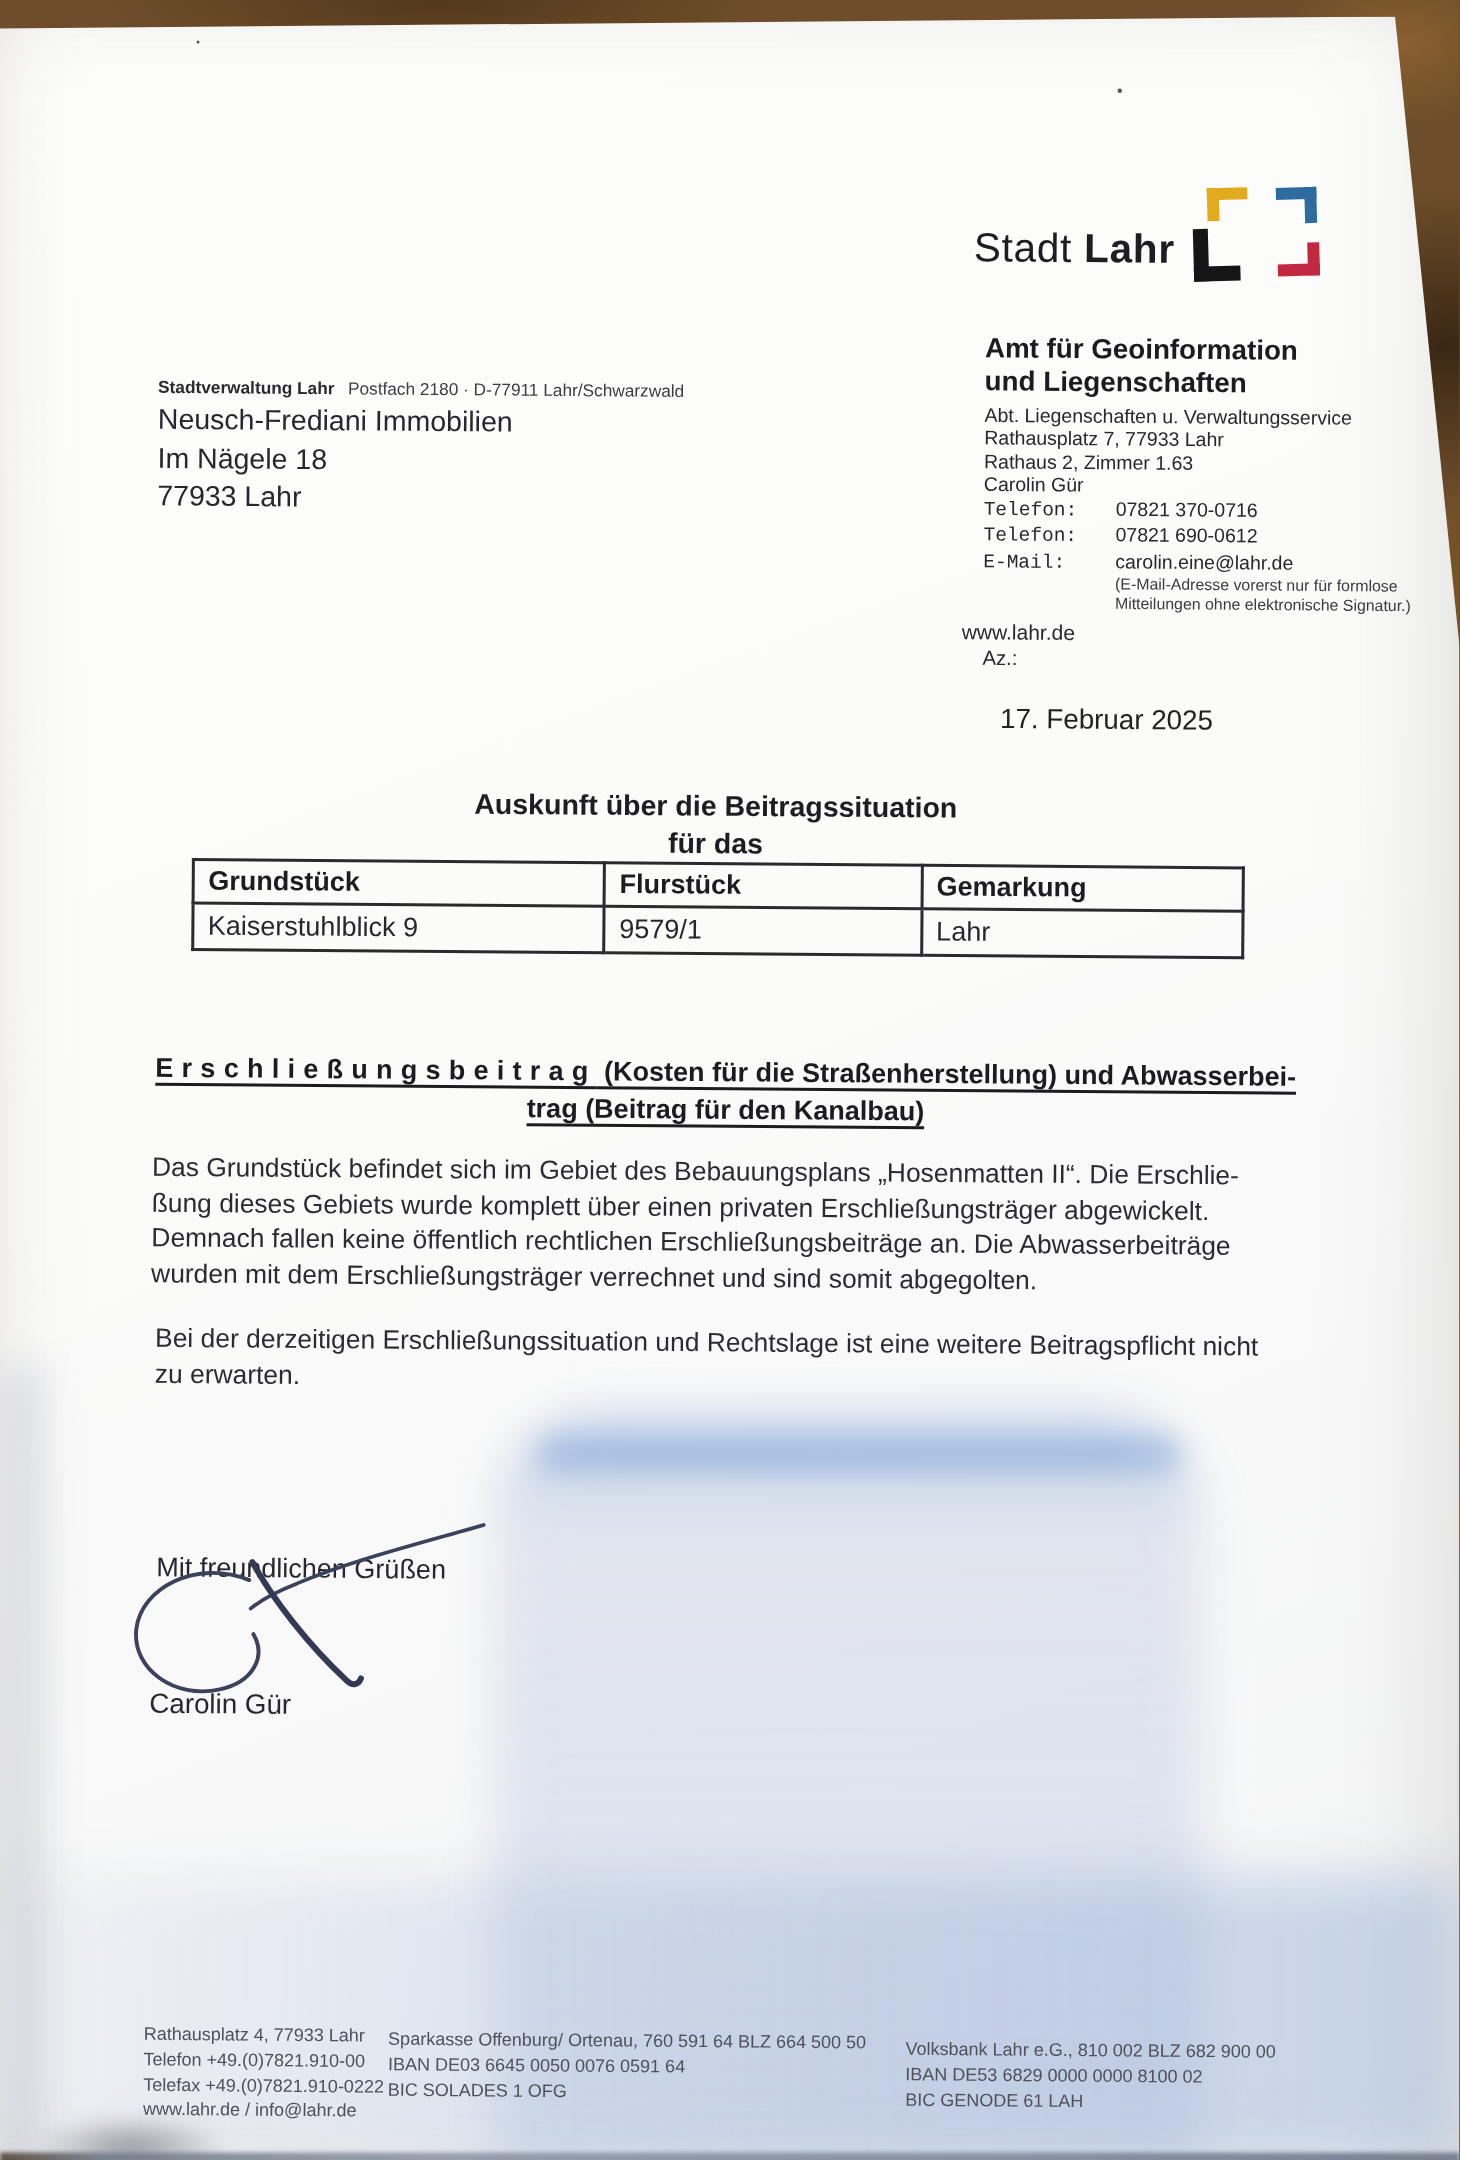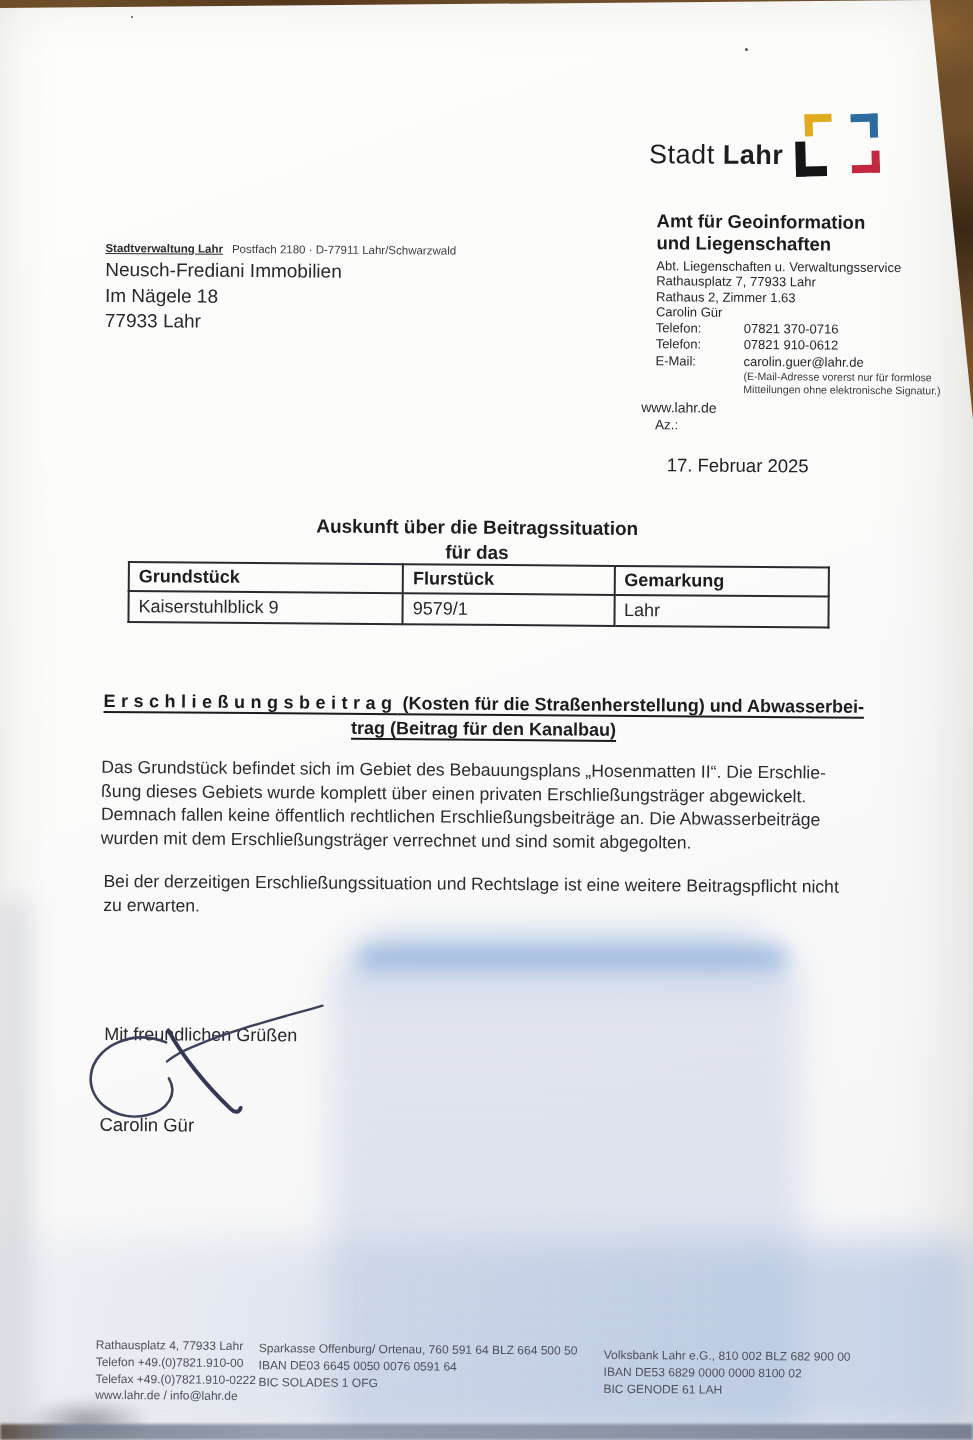--- a/index.html
+++ b/index.html
@@ -15,20 +15,21 @@
       radial-gradient(ellipse 320px 70px at 30% 0%, #54381c 0%, transparent 70%),
       radial-gradient(ellipse 260px 60px at 75% 100%, #463021 0%, transparent 70%),
       radial-gradient(ellipse 200px 50px at 15% 100%, #57402a 0%, transparent 70%);
   }
   .paper {
     position:absolute; inset:0;
     background:linear-gradient(160deg,#fdfdfc 0%,#fbfbfa 45%,#f4f5f6 100%);
     clip-path:polygon(0 8px, 930px 0, 973px 420px, 973px 1440px, 0 1440px);
     box-shadow: inset 25px 0 60px -30px rgba(150,140,130,.22),
                 inset -45px 0 90px -45px rgba(140,135,128,.3);
+    margin-top: 11px;
   }
   
   .wash { position:absolute; pointer-events:none; }
   .wash-main { left:330px; top:932px; width:470px; height:508px;
     border-radius:70px 70px 20px 20px;
     background:linear-gradient(180deg, rgba(122,158,214,.42) 0%, rgba(173,184,214,.30) 16%, rgba(180,195,226,.40) 100%);
     filter:blur(16px); }
   .wash-top-edge { left:358px; top:946px; width:430px; height:24px; border-radius:40px;
     background:rgba(100,145,210,.38); filter:blur(9px); }
   .wash-bottom { left:0; top:1240px; width:973px; height:190px;
@@ -57,29 +58,29 @@
   .c-yellow { left:10px; top:2px; width:27px; height:22px; border-top:8px solid #e2ab1e; border-left:8px solid #e2ab1e; }
   .c-blue   { right:3px; top:3px; width:27px; height:24px; border-top:8px solid #2e6b9e; border-right:8px solid #2e6b9e; }
   .c-red    { right:2px; bottom:2px; width:28px; height:22px; border-bottom:8px solid #c22840; border-right:8px solid #c22840; }
   .l-black  { left:0; bottom:0; width:31px; height:35px; border-bottom:10px solid #151517; border-left:10px solid #151517; }
 
   
   .dept { left:656px; top:206px; width:305px; }
   .dept-title { font-size:18.5px; font-weight:700; line-height:22px; color:#1b1b20; }
   .dept-details { margin-top:4px; font-size:13px; line-height:15.4px; }
   .contact-row { font-size:13px; line-height:16.5px; }
-  .contact-row .lbl { display:inline-block; width:88px; }
+  .contact-row .lbl { display:inline-block; width:88px;font-family:Liberation Mono, monospace; }
   .email-note { margin-left:88px; width:205px; font-size:10.6px; line-height:12.4px; color:#3a3a40; }
   .dept-web { margin-top:5px; margin-left:-14px; font-size:14px; }
   .dept-az { font-size:13.5px; margin-top:2px; }
   .dept-date { font-size:18.5px; margin-top:22px; margin-left:12px; color:#222; }
 
   
   .sender { left:105px; top:242px; font-size:11.5px; color:#3c3c42; white-space:nowrap; }
-  .sender b { font-weight:700; color:#2a2a30;text-decoration:underline; }
+  .sender b { font-weight:700; color:#2a2a30; }
   .sender .rest { margin-left:9px; }
   .recipient { left:105px; top:257px; font-size:19px; line-height:25.5px; }
 
   
   .subject { left:0; top:514px; width:958px; text-align:center; font-size:19px; font-weight:700; color:#1d1d22; }
   .subject .l2 { margin-top:3px; }
 
   
   table.prop { left:130px; top:561px; position:absolute; border-collapse:collapse; width:702px;
     font-size:18px; }
@@ -147,24 +148,24 @@
       <div class="dept-details">
         <div>Abt. Liegenschaften u. Verwaltungsservice</div>
         <div>Rathausplatz 7, 77933 Lahr</div>
         <div>Rathaus 2, Zimmer 1.63</div>
         <div>Carolin Gür</div>
       </div>
       <div class="contact-row">
         <span class="lbl">Telefon:</span><span>07821 370-0716</span>
       </div>
       <div class="contact-row">
-        <span class="lbl">Telefon:</span><span>07821 910-0612</span>
+        <span class="lbl">Telefon:</span><span>07821 690-0612</span>
       </div>
       <div class="contact-row">
-        <span class="lbl">E-Mail:</span><span>carolin.guer@lahr.de</span>
+        <span class="lbl">E-Mail:</span><span>carolin.eine@lahr.de</span>
       </div>
       <div class="email-note">
         <div>(E-Mail-Adresse vorerst nur für formlose</div>
         <div>Mitteilungen ohne elektronische Signatur.)</div>
       </div>
       <div class="dept-web">www.lahr.de</div>
       <div class="dept-az">Az.:</div>
       <div class="dept-date">17. Februar 2025</div>
     </div>
 

